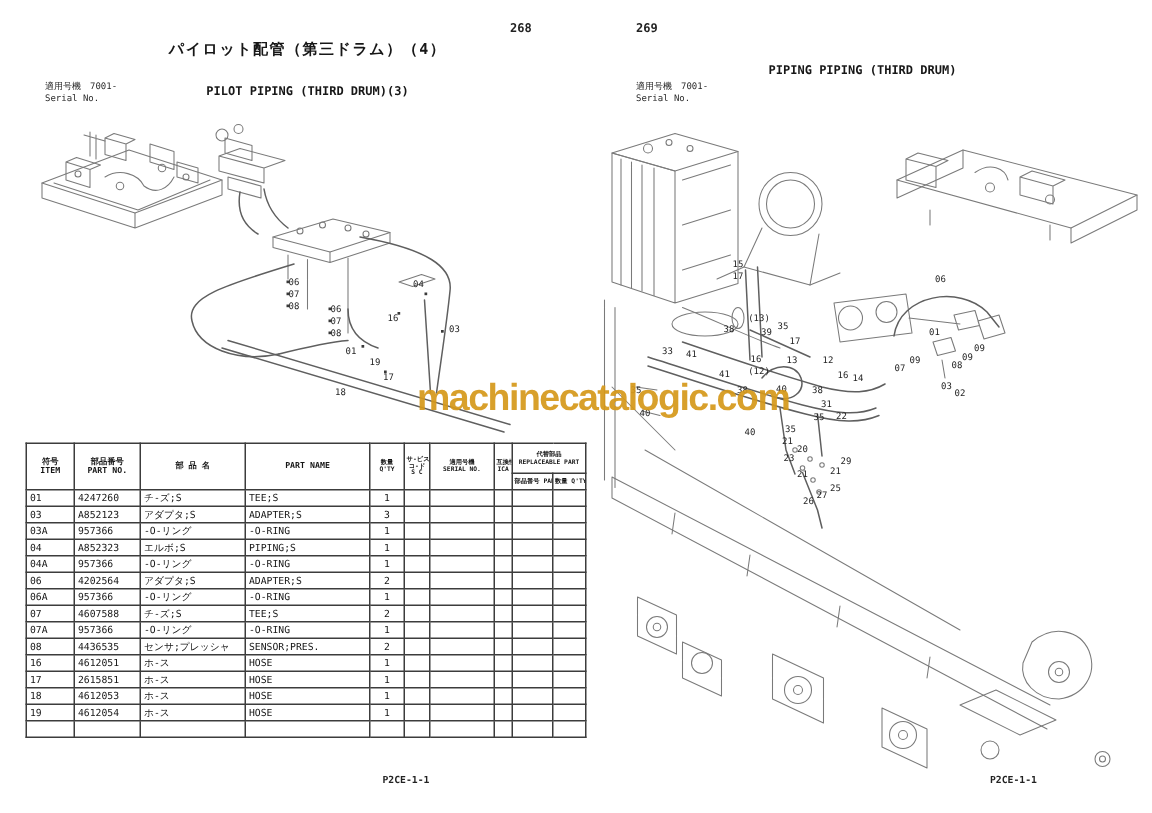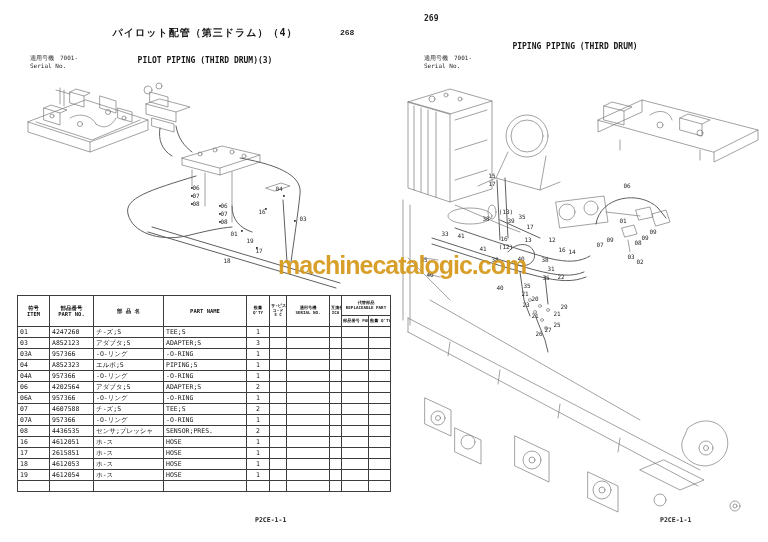--- a/index.html
+++ b/index.html
@@ -55,21 +55,21 @@
   table.parts tbody td{height:10px;line-height:10px;}
   td.c{text-align:center;}
   tr.sep td{border-top:1px dashed #555;}
   tr.filler td{height:47px;}
 </style>
 </head>
 <body>
 
 <div class="abs" style="left:0;top:0;width:398px;height:542px;">
 
-  <div class="abs page-num" style="left:340;top:28px;left:340px;font-family:Liberation Mono, monospace;">268</div>
+  <div class="abs page-num" style="left:340;top:14px;left:340px;">268</div>
 
   <div class="abs title-block" style="left:95px;top:26px;width:220px;">
     <div class="title-jp">パイロット配管（第三ドラム）（4）</div>
     <div class="title-en">PILOT PIPING (THIRD DRUM)(3)</div>
   </div>
 
   <div class="abs serial-block" style="left:30px;top:54px;">
     <div class="serial-top">
       <span>適用号機</span><span class="serial-val">7001-</span>
     </div>

